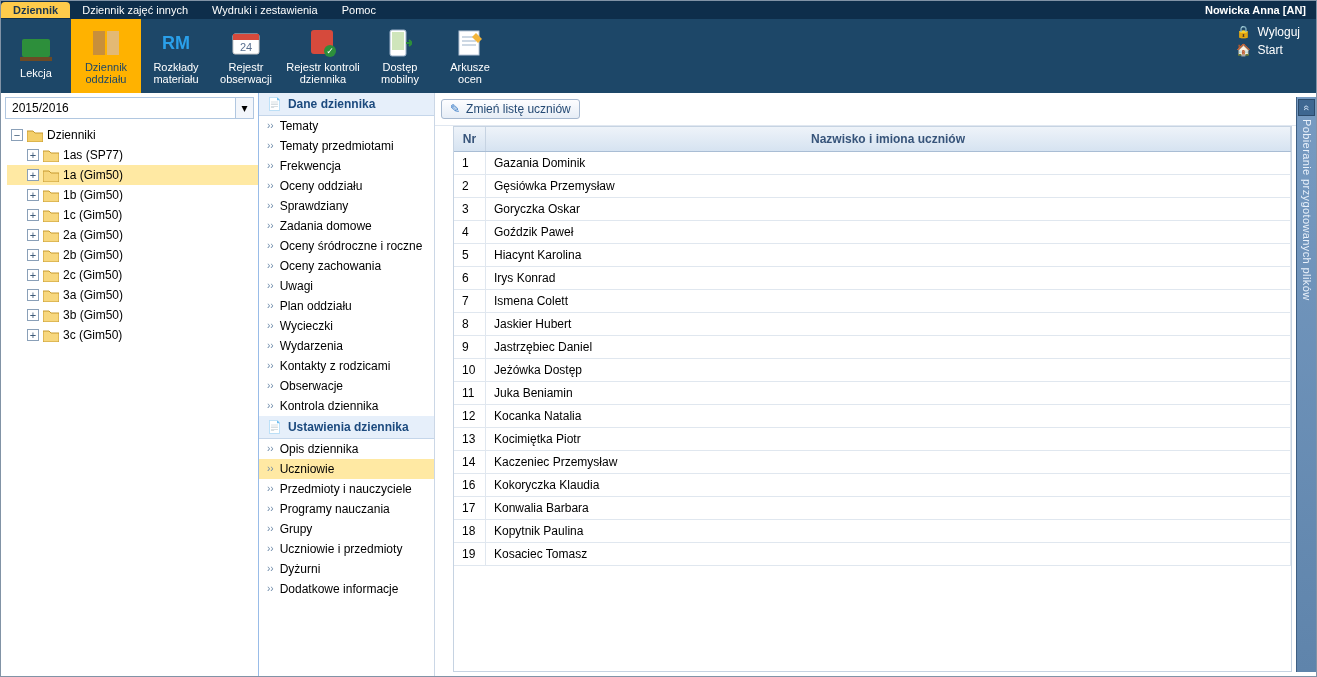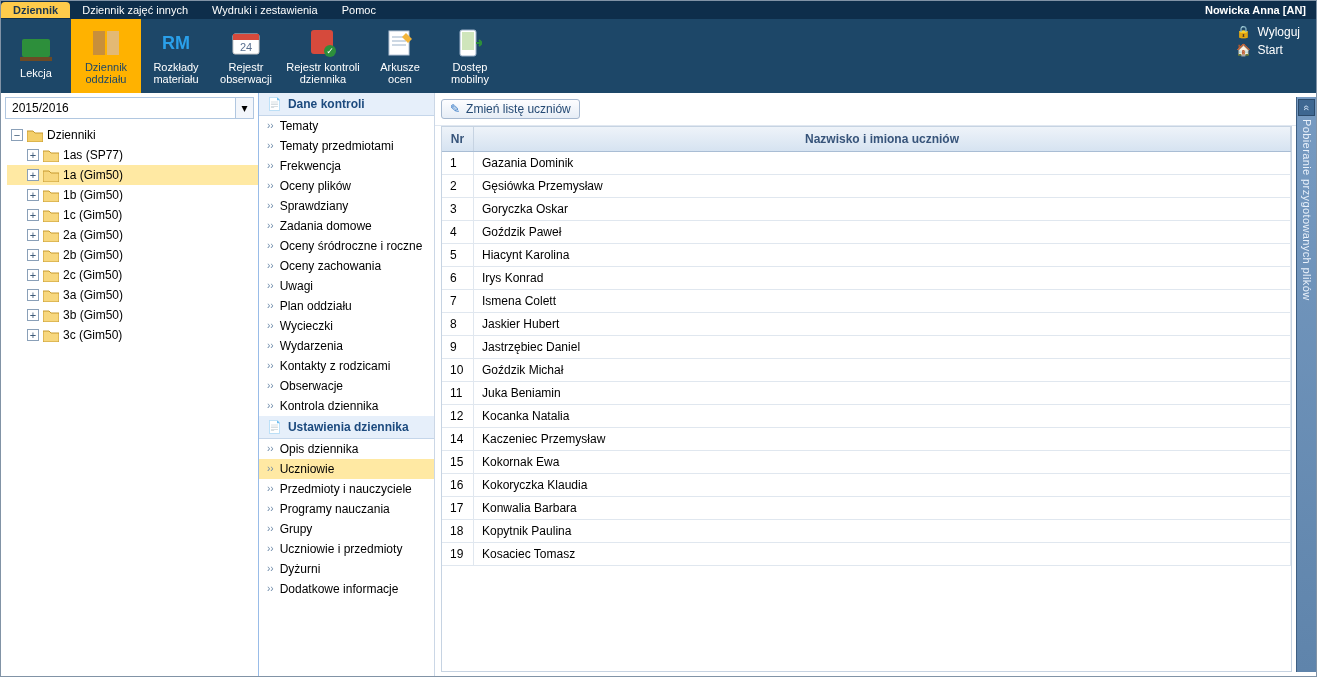--- a/index.html
+++ b/index.html
@@ -30,21 +30,21 @@
 .folder{width:16px;height:13px;display:inline-block}
 .mid{width:176px;border-right:1px solid #cbd7e6;display:flex;flex-direction:column;overflow:auto}
 .mhead{background:#e6effa;border-bottom:1px solid #c5d6ea;padding:4px 8px;font-weight:bold;color:#1c4a7e;display:flex;align-items:center;gap:6px}
 .mitem{display:flex;align-items:center;gap:6px;padding:3px 8px;cursor:pointer;font-size:12px;line-height:14px}
 .mitem .chev{color:#6c89a8;font-size:10px}
 .mitem.sel{background:#ffe9a3}
 .main{flex:1;display:flex;flex-direction:column;min-width:0;position:relative}
 .toolbar{padding:6px;border-bottom:1px solid #e0e7f0}
 .btn{border:1px solid #a6b8cf;background:linear-gradient(#fdfdff,#e6edf6);border-radius:3px;padding:2px 8px;cursor:pointer;display:inline-flex;align-items:center;gap:6px;font-size:12px;color:#254a74}
 .gridwrap{flex:1;display:flex;min-height:0}
-.table{flex:1;border:1px solid #c6d3e2;margin:0 4px 4px 6px;overflow:hidden;display:flex;flex-direction:column}
+.table{flex:1;border:1px solid #c6d3e2;margin:0 4px 4px 18px;overflow:hidden;display:flex;flex-direction:column}
 .thead{display:flex;background:linear-gradient(#eef3f9,#d6e3f1);border-bottom:1px solid #a9bdd4;font-weight:bold;color:#37547a}
 .th{padding:5px 8px;border-right:1px solid #c6d3e2}
 .th.nr{width:32px;text-align:center}
 .th.name{flex:1;text-align:center}
 .tbody{flex:1;overflow:hidden}
 .tr{display:flex;border-bottom:1px solid #e0e7ef}
 .td{padding:4px 8px;border-right:1px solid #e0e7ef;font-size:12px}
 .td.nr{width:32px;text-align:left}
 .td.name{flex:1}
 .vscroll{width:20px;background:#eef2f7;display:flex;flex-direction:column;align-items:center;border:1px solid #cbd6e3;margin:0 0 4px 0}
@@ -106,40 +106,40 @@
           <svg width="28" height="28">
             <rect x="2" y="1" width="22" height="24" rx="3" fill="#d64a3c"></rect>
             <circle cx="21" cy="22" r="6" fill="#2d8f3b"></circle>
             <text x="21" y="25" font-size="9" text-anchor="middle" fill="#fff">✓</text>
           </svg>
         </span>
       <span class="rlabel">Rejestr kontroli dziennika</span>
     </div>
     <div class="ritem">
       <span class="ricon">
+          <svg width="24" height="28">
+            <rect x="2" y="1" width="16" height="26" rx="2" fill="#fff" stroke="#9bb1c8"></rect>
+            <rect x="4" y="3" width="12" height="18" fill="#cfe5bb"></rect>
+            <path d="M18 14 L24 14 M21 11 L24 14 L21 17" stroke="#2d8f3b" stroke-width="2" fill="none"></path>
+          </svg>
+        </span>
+      <span class="rlabel">Dostęp mobilny</span>
+    </div>
+    <div class="ritem">
+      <span class="ricon">
           <svg width="28" height="28">
             <rect x="3" y="2" width="20" height="24" fill="#fff" stroke="#b9c7d8"></rect>
             <line x1="6" y1="8" x2="20" y2="8" stroke="#9bb1c8"></line>
             <line x1="6" y1="12" x2="20" y2="12" stroke="#9bb1c8"></line>
             <line x1="6" y1="16" x2="20" y2="16" stroke="#9bb1c8"></line>
             <path d="M20 4 L26 10 L22 14 L16 8 Z" fill="#f3b53a"></path>
           </svg>
         </span>
       <span class="rlabel">Arkusze ocen</span>
     </div>
-    <div class="ritem">
-      <span class="ricon">
-          <svg width="24" height="28">
-            <rect x="2" y="1" width="16" height="26" rx="2" fill="#fff" stroke="#9bb1c8"></rect>
-            <rect x="4" y="3" width="12" height="18" fill="#cfe5bb"></rect>
-            <path d="M18 14 L24 14 M21 11 L24 14 L21 17" stroke="#2d8f3b" stroke-width="2" fill="none"></path>
-          </svg>
-        </span>
-      <span class="rlabel">Dostęp mobilny</span>
-    </div>
     <div class="ribbon-right">
       <div class="rrow">
         <span>🔒</span>
         <span>Wyloguj</span>
       </div>
       <div class="rrow">
         <span>🏠</span>
         <span>Start</span>
       </div>
     </div>
@@ -239,37 +239,37 @@
               <path d="M0 2 L6 2 L8 4 L16 4 L16 13 L0 13 Z" fill="#f7d77e" stroke="#c79a2e"></path>
             </svg>
             <span>3c (Gim50)</span>
           </div>
         </div>
     </div>
 
     <div class="mid" id="mid">
         <div class="mhead">
           <span>📄</span>
-          <span>Dane kontroli</span>
+          <span>Dane dziennika</span>
         </div>
         <div class="mitem">
           <span class="chev">››</span>
           <span>Tematy</span>
         </div>
         <div class="mitem">
           <span class="chev">››</span>
           <span>Tematy przedmiotami</span>
         </div>
         <div class="mitem">
           <span class="chev">››</span>
           <span>Frekwencja</span>
         </div>
         <div class="mitem">
           <span class="chev">››</span>
-          <span>Oceny plików</span>
+          <span>Oceny oddziału</span>
         </div>
         <div class="mitem">
           <span class="chev">››</span>
           <span>Sprawdziany</span>
         </div>
         <div class="mitem">
           <span class="chev">››</span>
           <span>Zadania domowe</span>
         </div>
         <div class="mitem">
@@ -391,37 +391,37 @@
               <div class="tr">
                 <div class="td nr">8</div>
                 <div class="td name">Jaskier Hubert</div>
               </div>
               <div class="tr">
                 <div class="td nr">9</div>
                 <div class="td name">Jastrzębiec Daniel</div>
               </div>
               <div class="tr">
                 <div class="td nr">10</div>
-                <div class="td name">Goździk Michał</div>
+                <div class="td name">Jeżówka Dostęp</div>
               </div>
               <div class="tr">
                 <div class="td nr">11</div>
                 <div class="td name">Juka Beniamin</div>
               </div>
               <div class="tr">
                 <div class="td nr">12</div>
                 <div class="td name">Kocanka Natalia</div>
               </div>
               <div class="tr">
+                <div class="td nr">13</div>
+                <div class="td name">Kocimiętka Piotr</div>
+              </div>
+              <div class="tr">
                 <div class="td nr">14</div>
                 <div class="td name">Kaczeniec Przemysław</div>
-              </div>
-              <div class="tr">
-                <div class="td nr">15</div>
-                <div class="td name">Kokornak Ewa</div>
               </div>
               <div class="tr">
                 <div class="td nr">16</div>
                 <div class="td name">Kokoryczka Klaudia</div>
               </div>
               <div class="tr">
                 <div class="td nr">17</div>
                 <div class="td name">Konwalia Barbara</div>
               </div>
               <div class="tr">

